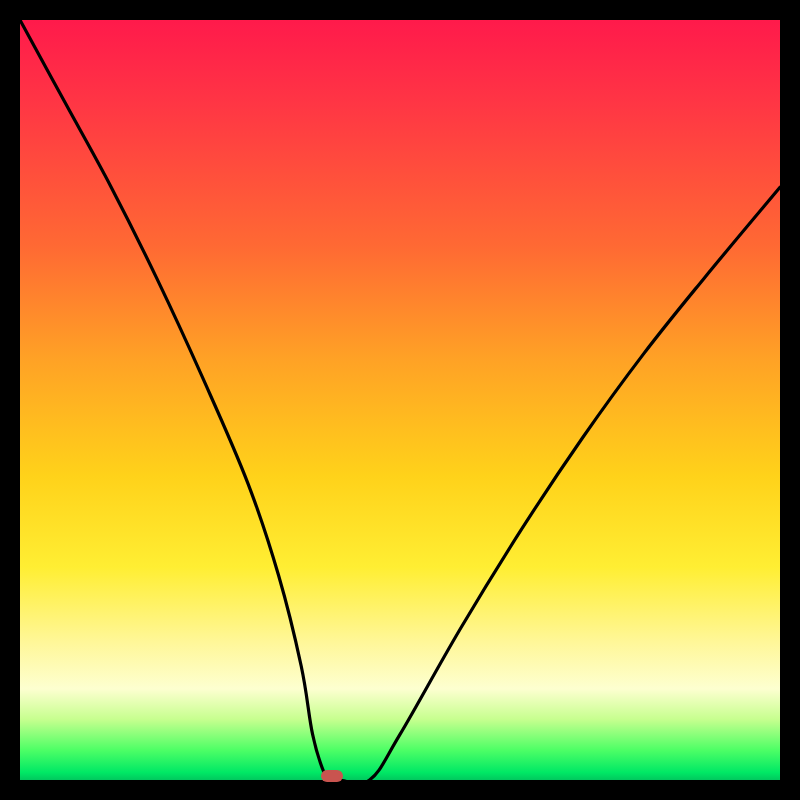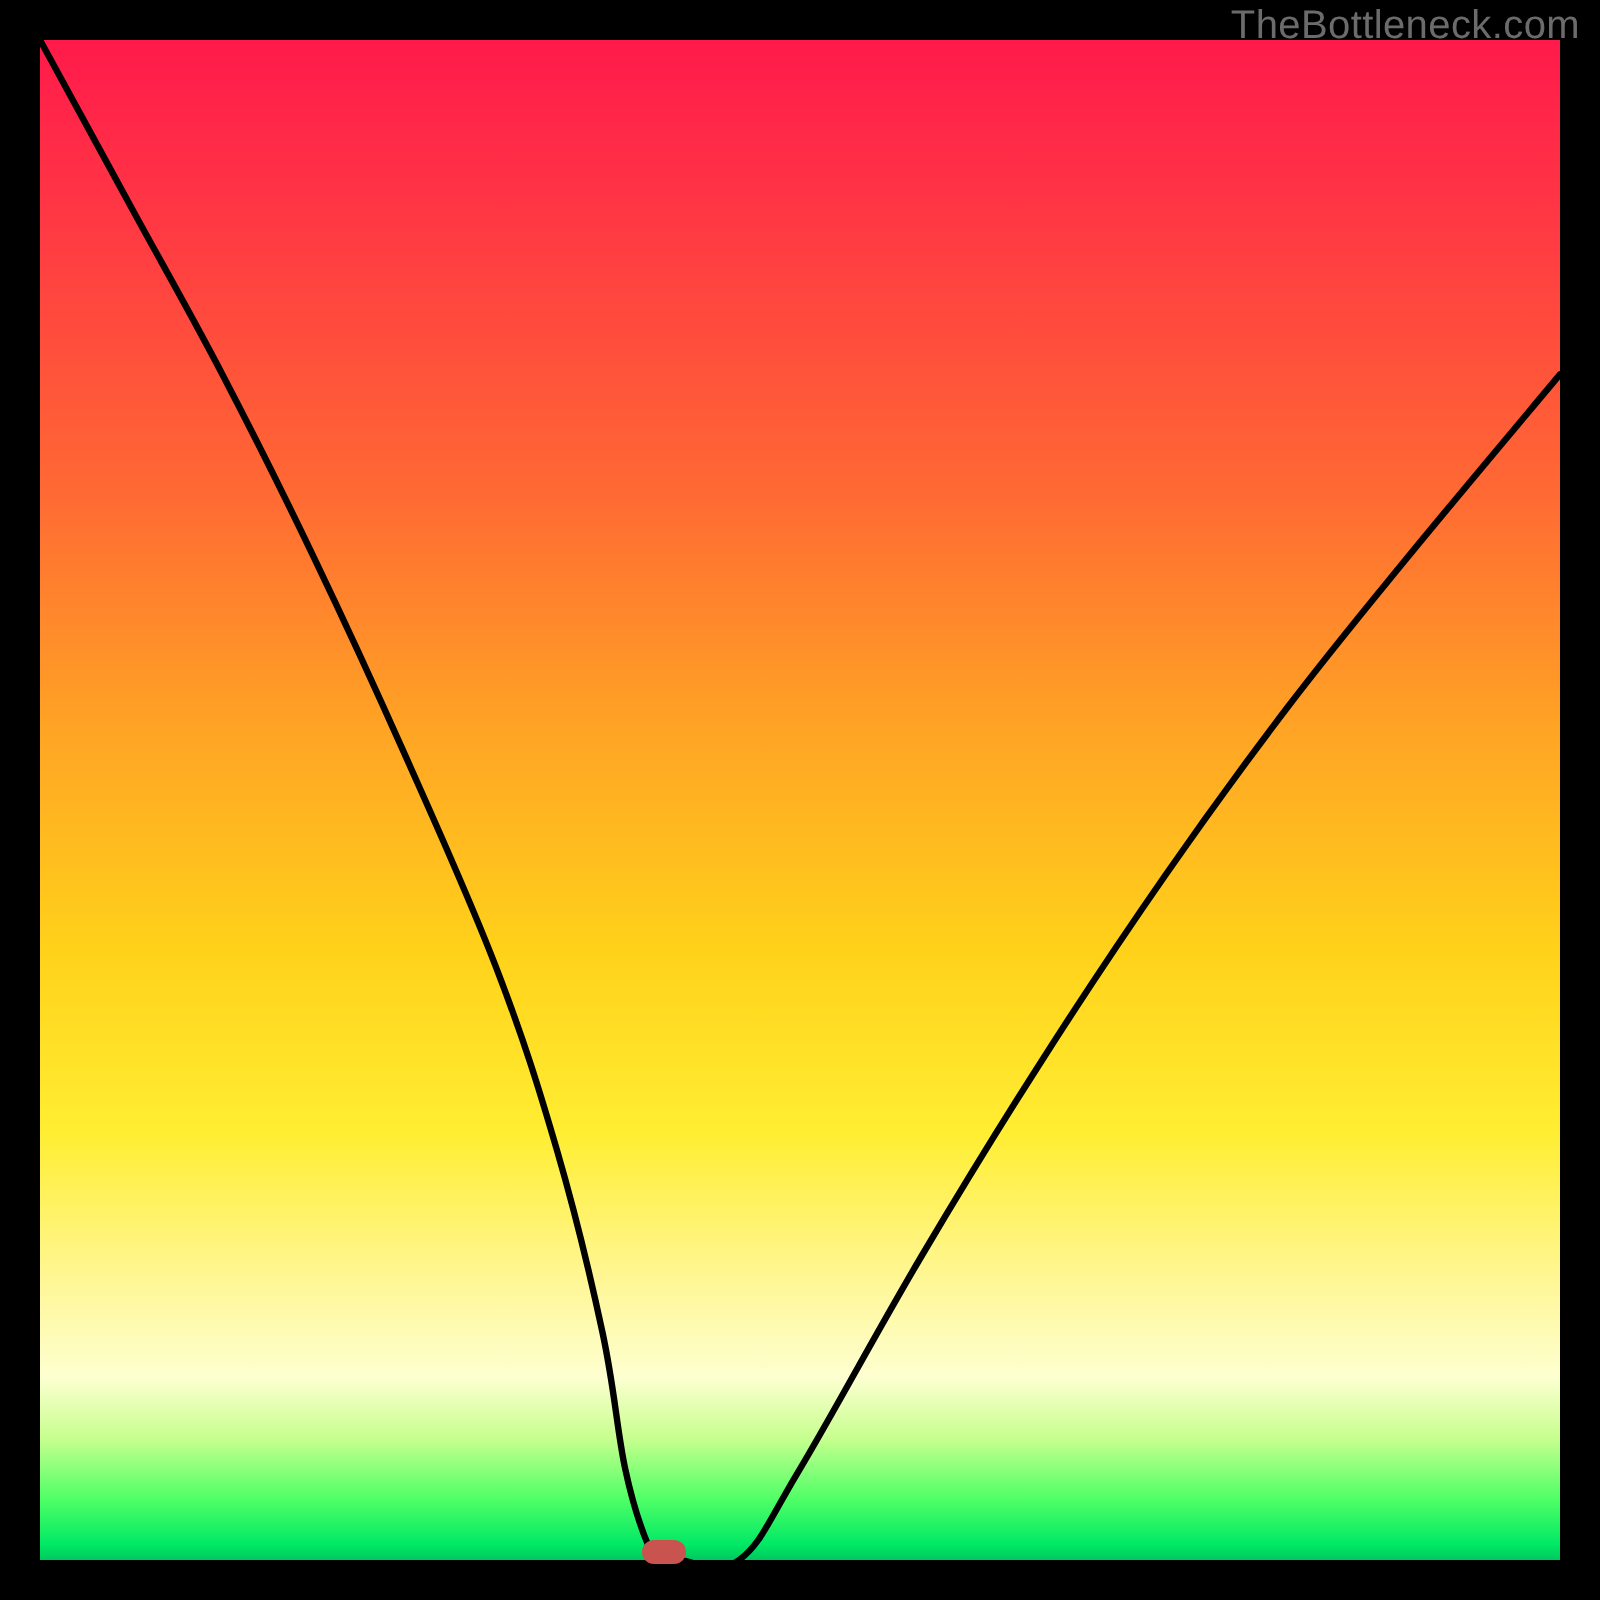--- a/index.html
+++ b/index.html
@@ -66,21 +66,20 @@
     height: 12px;
     border-radius: 6px;
     background: #c9544f;
     transform: translate(-50%, -50%);
   }
 </style>
 </head>
 <body>
 
 <div class="frame">
-  <div class="watermark">TheBottleneck.com</div>
 
   <div class="plot-area">
     <svg class="curve" viewBox="0 0 760 760" preserveAspectRatio="none">
       <path id="curve-path" fill="none" stroke="#000" stroke-width="3.2" stroke-linejoin="round" stroke-linecap="round" d="M 0.00 0.00 C 8.21 15.05, 29.18 53.50, 45.60 83.60 C 62.02 113.70, 74.78 135.74, 91.20 167.20 C 107.62 198.66, 120.38 224.20, 136.80 258.40 C 153.22 292.60, 165.98 320.26, 182.40 357.20 C 198.82 394.14, 214.32 428.03, 228.00 463.60 C 241.68 499.17, 248.82 521.97, 258.40 554.80 C 267.98 587.63, 275.04 617.27, 281.20 646.00 C 287.36 674.73, 288.50 695.25, 292.60 714.40 C 296.70 733.55, 300.58 744.19, 304.00 752.40 C 307.42 760.61, 308.86 758.63, 311.60 760.00 C 314.34 761.37, 312.36 760.00, 319.20 760.00 C 326.04 760.00, 338.66 768.21, 349.60 760.00 C 360.54 751.79, 363.58 741.76, 380.00 714.40 C 396.42 687.04, 418.91 644.94, 440.80 608.00 C 462.69 571.06, 479.71 543.40, 501.60 509.20 C 523.49 475.00, 540.51 449.46, 562.40 418.00 C 584.29 386.54, 601.31 363.13, 623.20 334.40 C 645.09 305.67, 659.38 288.50, 684.00 258.40 C 708.62 228.30, 746.32 183.62, 760.00 167.20"></path>
     </svg>
     <div id="marker" class="marker" style="left: 311.6px; top: 756px; background: rgb(201, 84, 79);"></div>
   </div>
 </div>
 
 </body></html>

